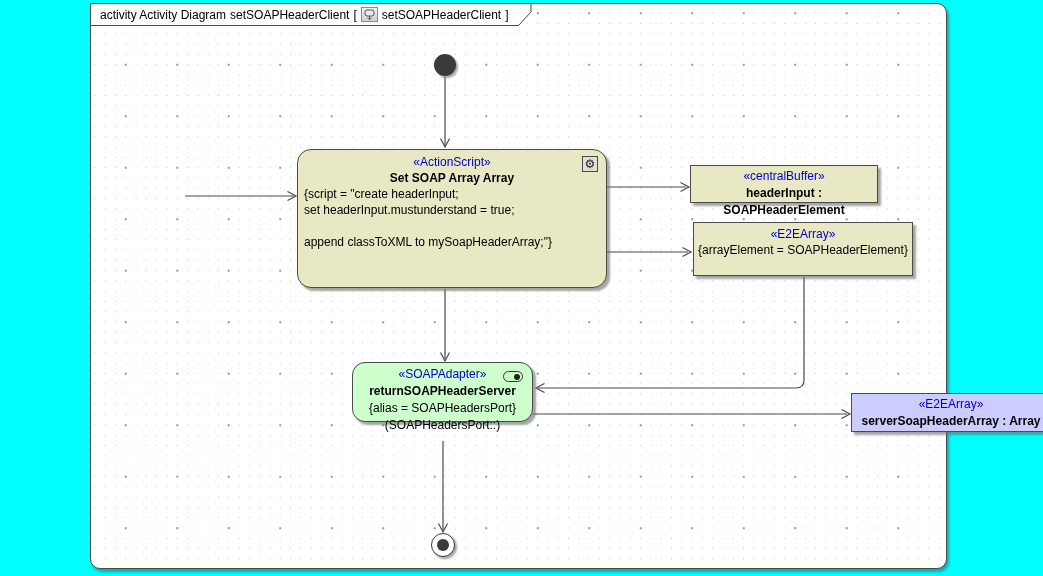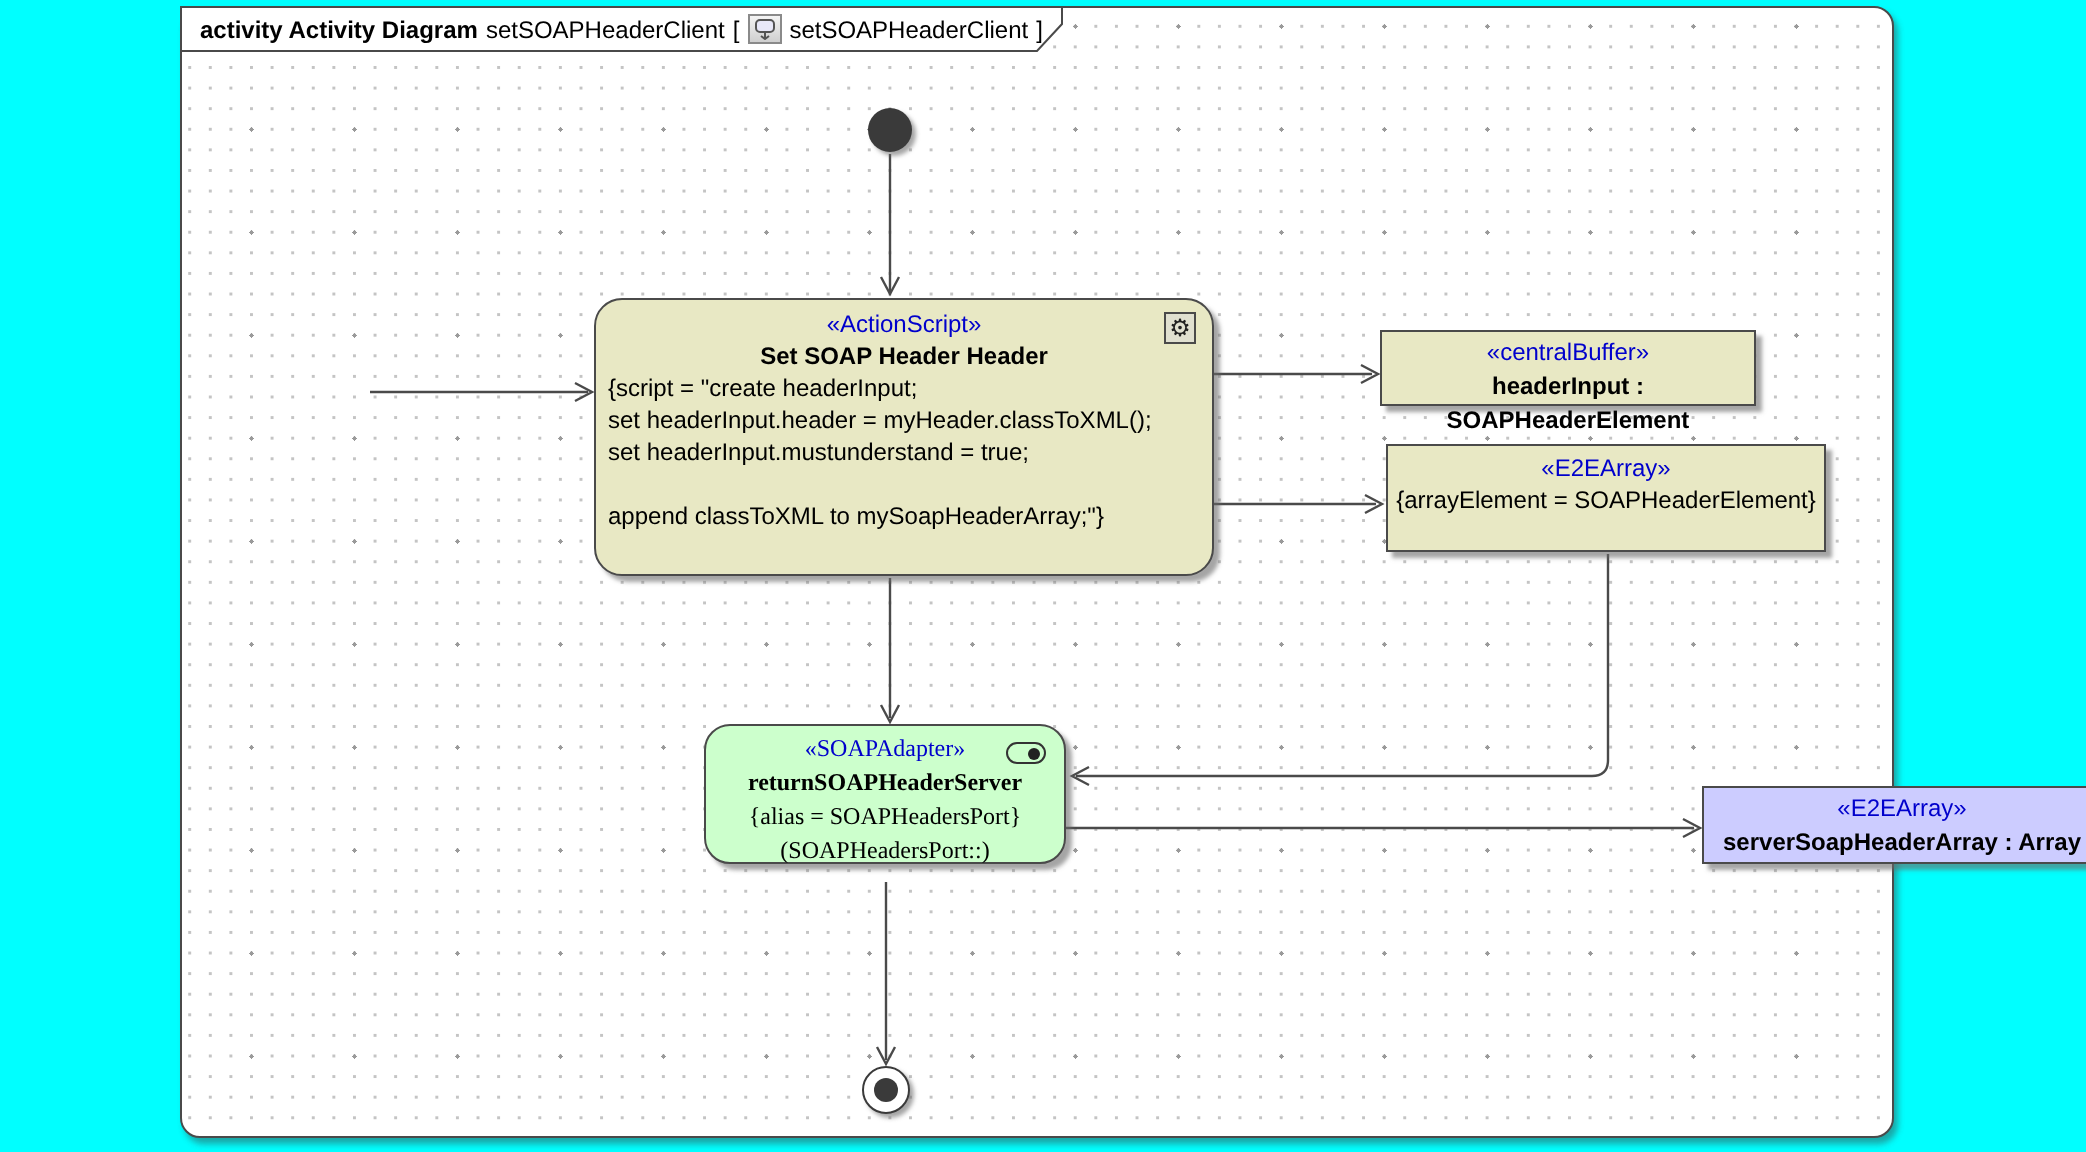--- a/index.html
+++ b/index.html
@@ -32,21 +32,21 @@
   
   svg.connectors { position:absolute; inset:0; z-index:2; }
 
   
   .frame-title {
     position:absolute; left:91px; top:4px; height:21px; width:436px;
     display:flex; align-items:center; gap:4px;
     padding-left:9px; font-size:12px; white-space:nowrap;
     z-index:4;
   }
-  .frame-title .kw { font-weight:bold; }
+  .frame-title .kw { font-weight:normal; }
   .diagram-icon {
     width:17px; height:15px; flex:0 0 auto;
     border:1px solid #8a8a8a; background:linear-gradient(#f4f4f4,#cfcfcf);
     display:flex; align-items:center; justify-content:center;
   }
 
   
   .node {
     position:absolute; z-index:3;
     border:1px solid #4a4a4a;
@@ -69,21 +69,21 @@
   .gear-box {
     position:absolute; right:8px; top:6px; width:16px; height:16px;
     border:1px solid #4a4a4a; background:#e0e0d0;
     display:flex; align-items:center; justify-content:center;
     font-size:12px; line-height:12px; color:#222;
   }
 
   #node-myheader      { left:3px;   top:179px; width:181px; height:38px; }
   #node-headerinput   { left:690px; top:165px; width:188px; height:38px; }
   #node-mysoaparray   { left:693px; top:222px; width:220px; height:54px; line-height:16px; padding-top:3px; }
-  #node-soapadapter   { left:352px; top:362px; width:181px; height:70px; border-radius:13px; padding-top:3px;font-family:Liberation Serif, serif; }
+  #node-soapadapter   { left:352px; top:362px; width:181px; height:60px; border-radius:13px; padding-top:3px; }
   #node-serverarray   { left:851px; top:393px; width:200px; height:39px; }
 
   .pill-icon {
     position:absolute; right:9px; top:8px; width:20px; height:11px;
     border:1px solid #333; border-radius:6px; background:transparent;
   }
   .pill-icon::after {
     content:""; position:absolute; right:2px; top:1.5px;
     width:6px; height:6px; border-radius:50%; background:#222;
   }
@@ -153,24 +153,23 @@
     </span>
     <span>setSOAPHeaderClient</span>
     <span>]</span>
   </div>
 
   <div id="node-initial"></div>
 
   <div id="node-actionscript" class="node khaki rounded">
     <div class="gear-box">⚙</div>
     <div class="stereo">«ActionScript»</div>
-    <div class="nname">Set SOAP Header Header</div>
+    <div class="nname">Set SOAP Array Array</div>
     <div class="script">
       <div>{script = "create headerInput;</div>
-      <div>set headerInput.header = myHeader.classToXML();</div>
       <div>set headerInput.mustunderstand = true;</div>
       <div></div>
       <div>append classToXML to mySoapHeaderArray;"}</div>
     </div>
   </div>
 
 
   <div id="node-headerinput" class="node khaki">
     <div class="stereo">«centralBuffer»</div>
     <div class="nname">headerInput : SOAPHeaderElement</div>

